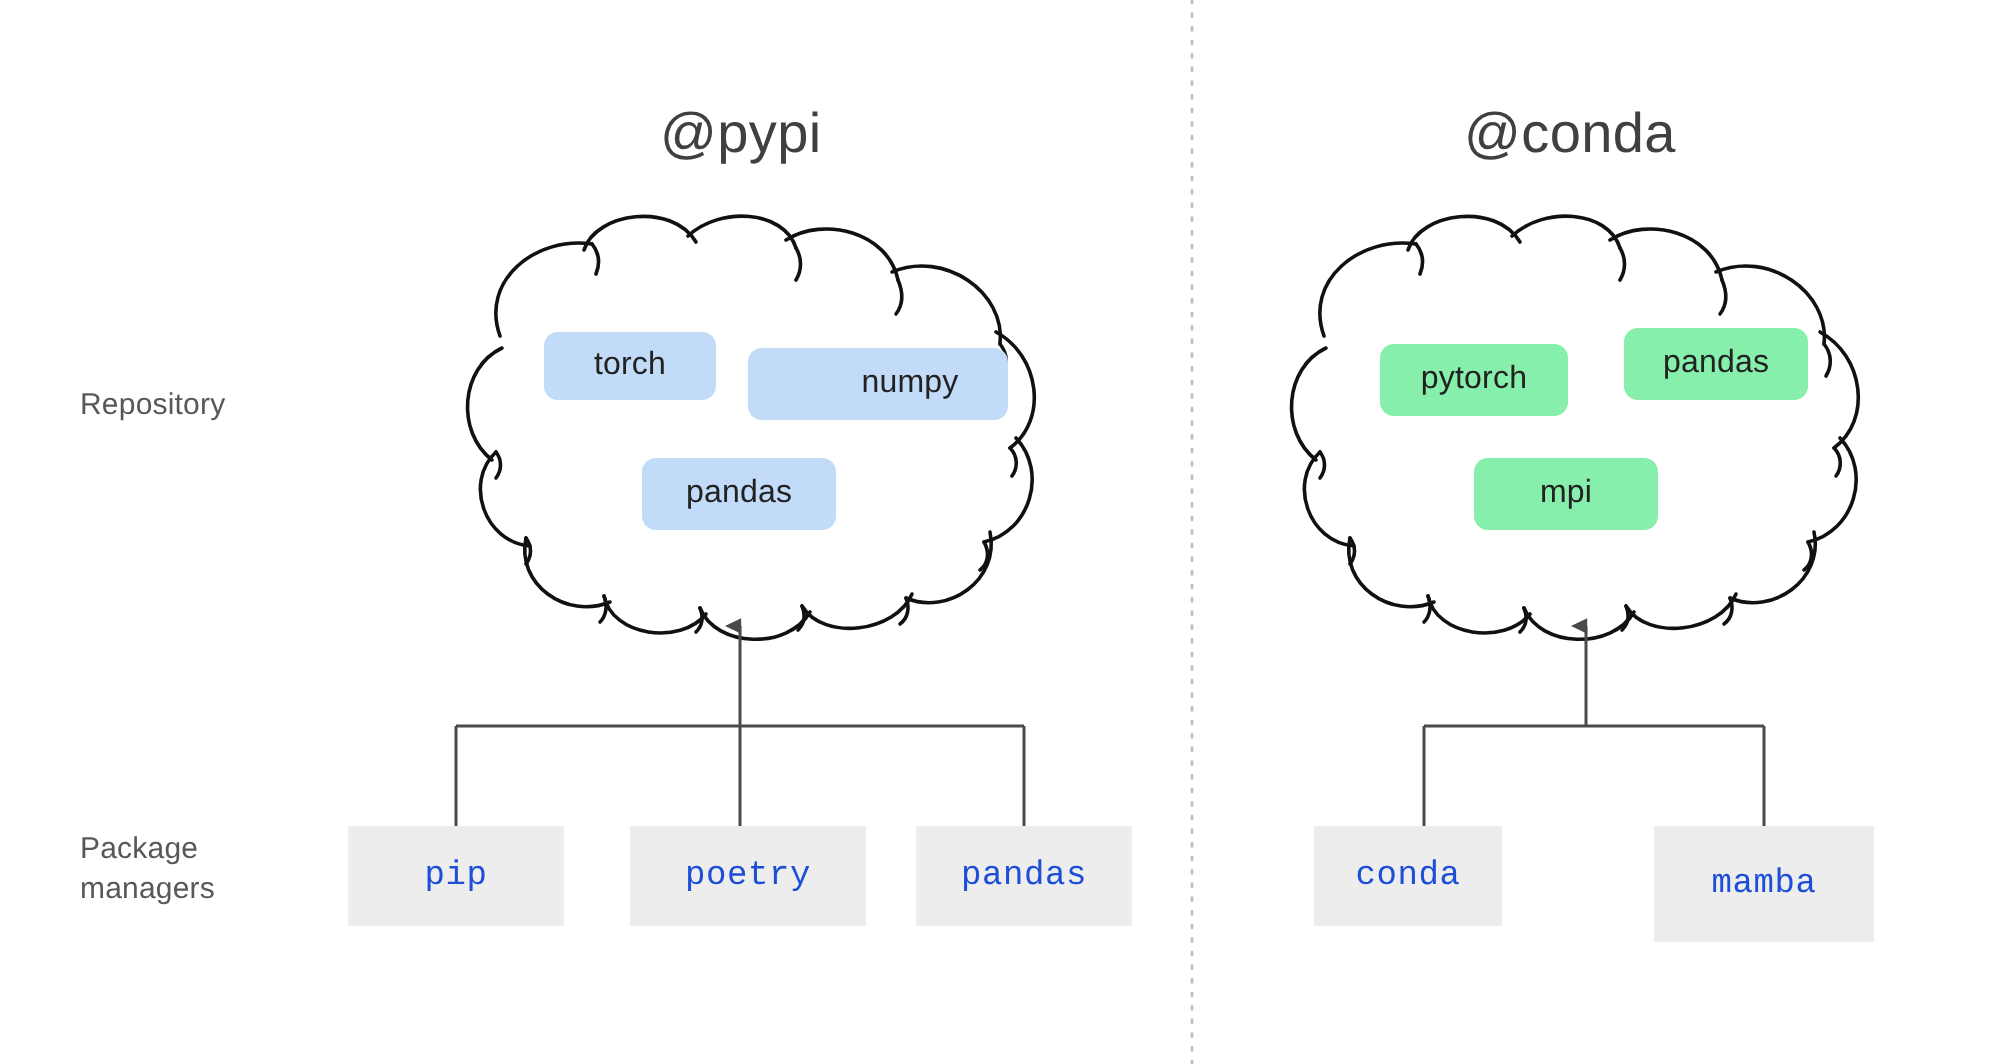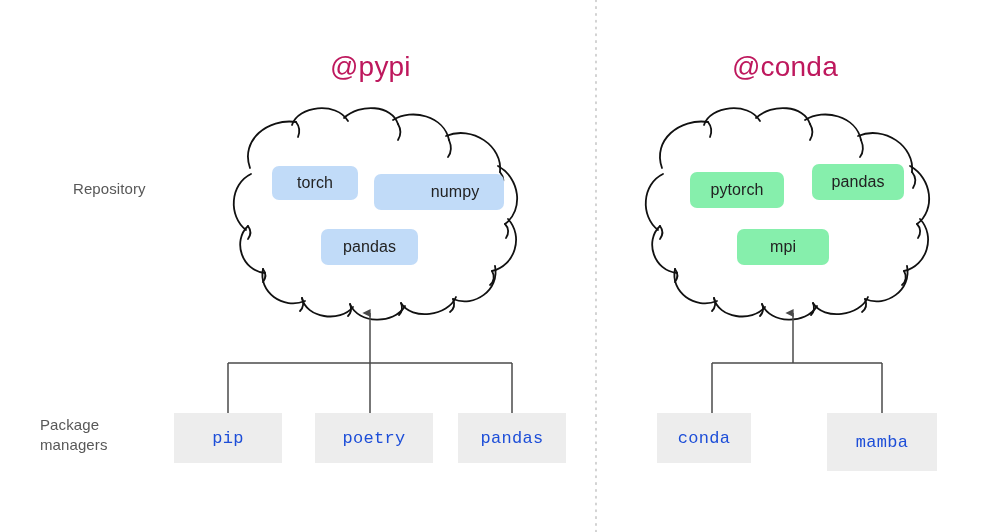--- a/index.html
+++ b/index.html
@@ -28,28 +28,28 @@
 
   
   .row-label {
     position: absolute;
     font-size: 15px;
     color: #585858;
     line-height: 1.35;
     letter-spacing: 0.1px;
     white-space: pre-line;
   }
-  #label-repository { left: 40px; top: 179px; margin-left: 33px; }
+  #label-repository { left: 40px; top: 193px; }
   #label-package-managers { left: 40px; top: 415px; }
 
   
   .column-title {
     position: absolute;
     font-size: 28px;
-    color: #be185d;
+    color: #404040;
     letter-spacing: 0.2px;
     white-space: nowrap;
   }
   #title-pypi  { left: 330px; top: 51px; }
   #title-conda { left: 732px; top: 51px; }
 
   
   .pkg-pill {
     position: absolute;
     border-radius: 7px;

